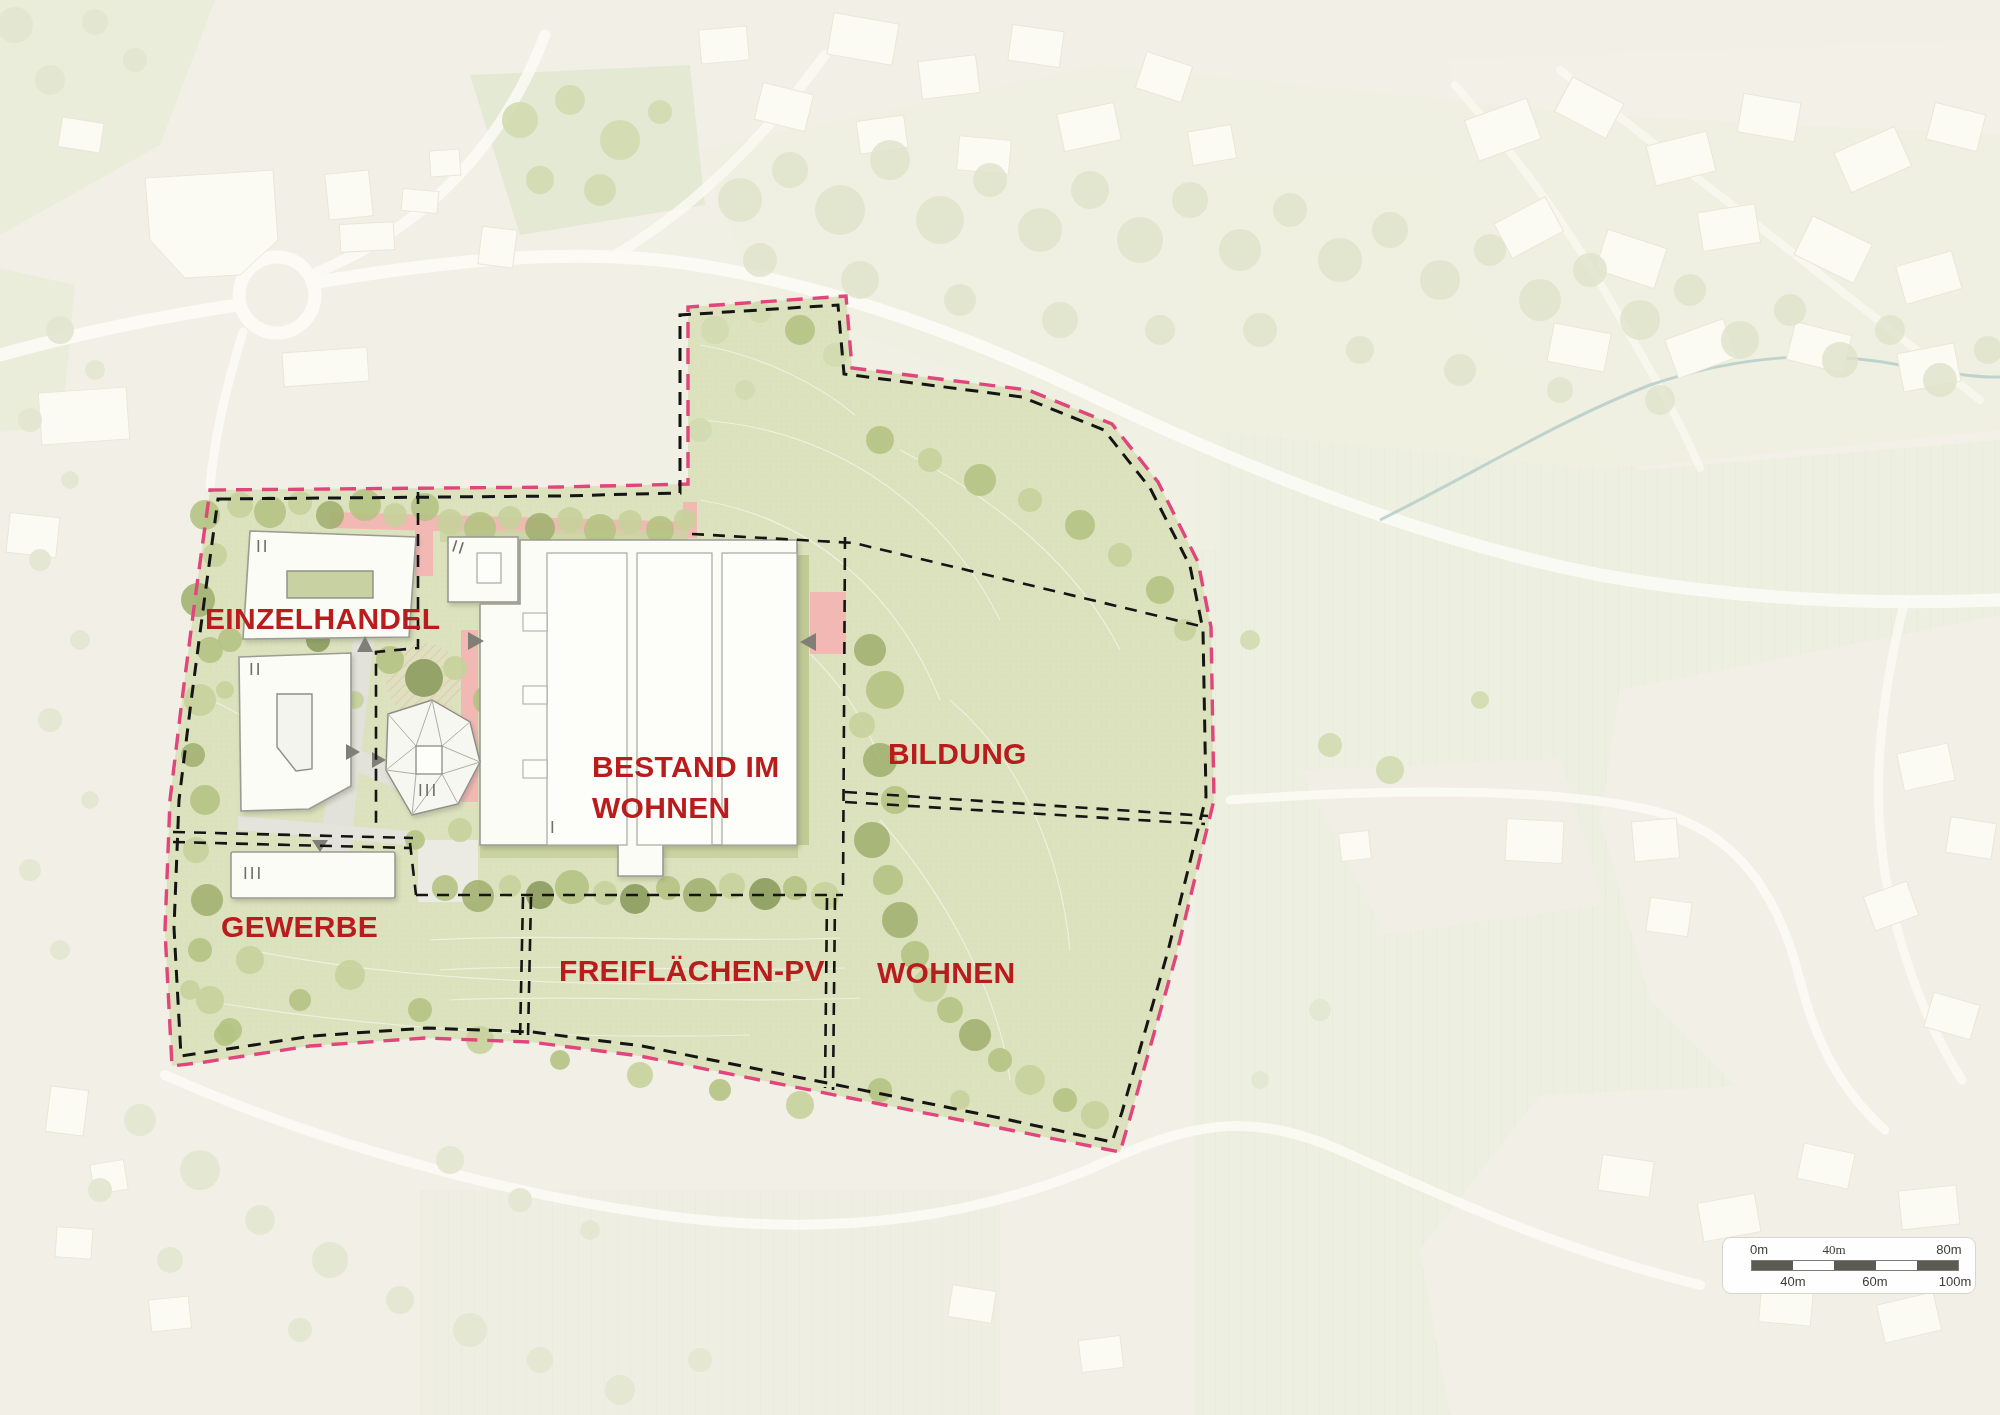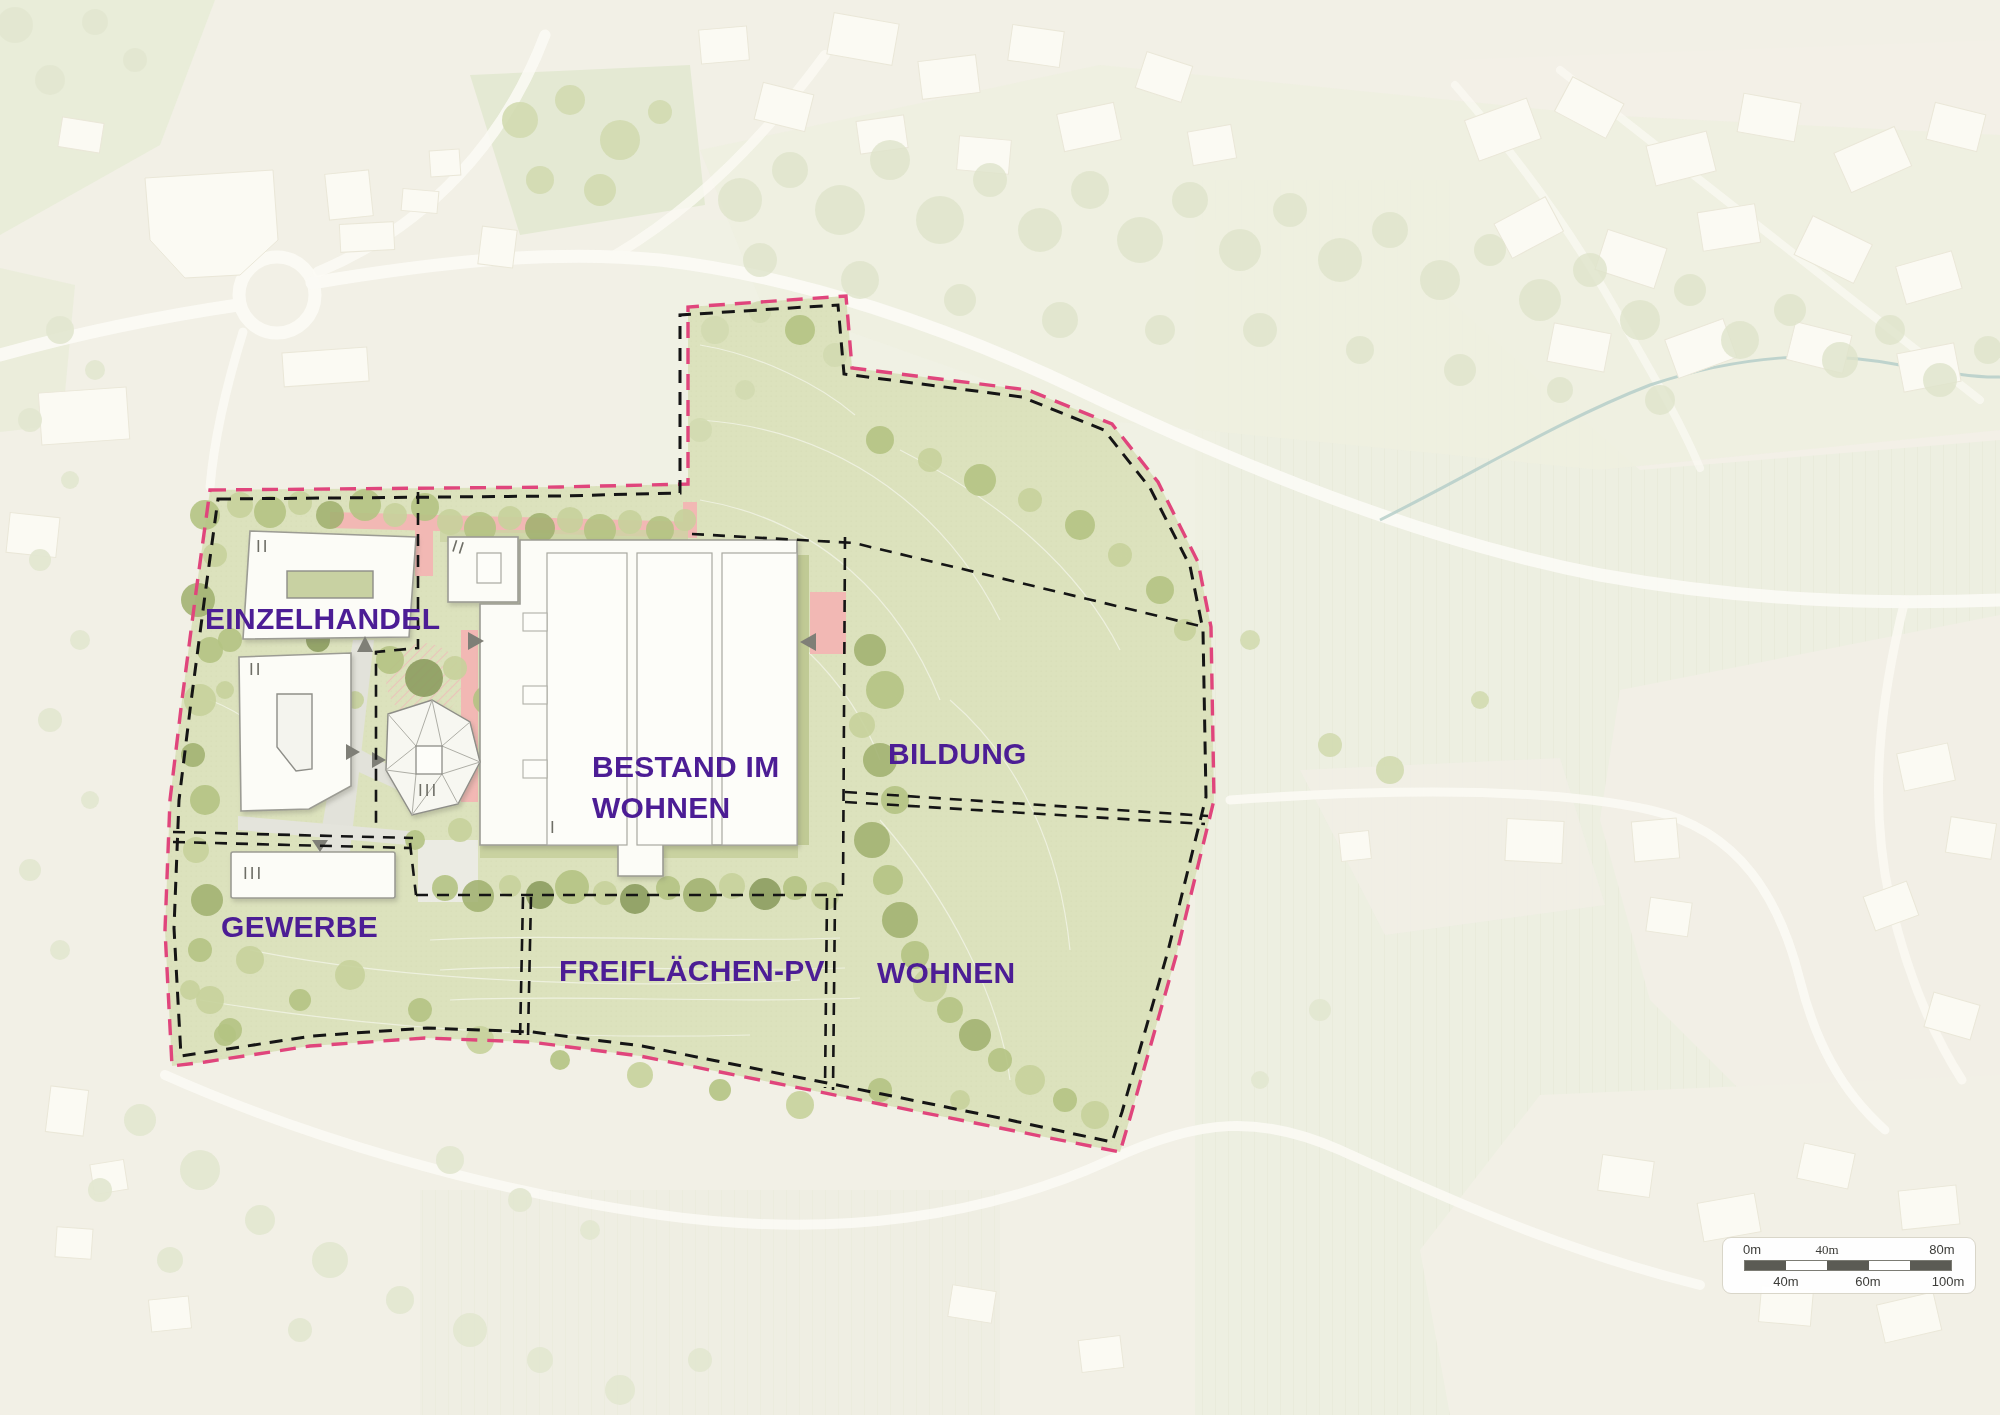--- a/index.html
+++ b/index.html
@@ -18,29 +18,29 @@
   .tw{fill:#dfe4cb;opacity:.8}
   .pink{fill:#f2b8b4;}
   .arrow{fill:#7f7f77;}
   .contour{fill:none;stroke:#ffffff;stroke-width:1.2;opacity:.5;}
   .bdashP{fill:none;stroke:#e0457c;stroke-width:3.4;stroke-dasharray:16 10;}
   .bdashB{fill:none;stroke:#151515;stroke-width:3;stroke-dasharray:13 9;}
   .zdash{fill:none;stroke:#151515;stroke-width:2.6;stroke-dasharray:12 9;}
   .roofbay{fill:#fdfdf9;stroke:#a8a8a0;stroke-width:1.2;}
 
   
-  .zl{position:absolute;font-weight:700;font-size:30px;color:#4c1d95;
+  .zl{position:absolute;font-weight:700;font-size:30px;color:#b91c1c;
       letter-spacing:.3px;white-space:nowrap;line-height:1.38;}
   .sm{position:absolute;font-weight:500;font-size:17px;color:#6e6e66;
       letter-spacing:2px;white-space:nowrap;}
 
   
   .scalebar{position:absolute;left:1722px;top:1237px;width:252px;height:55px;
       background:rgba(255,255,255,.93);border:1.5px solid #d9d6c9;border-radius:9px;}
-  .sb-inner{position:absolute;left:21px;top:4px;width:208px;height:47px;
+  .sb-inner{position:absolute;left:28px;top:4px;width:208px;height:47px;
       font-size:13px;color:#3c3c38;}
   .sb-bar{position:absolute;left:0;top:18px;width:208px;height:11px;
       border:1px solid #7c7c74;box-sizing:border-box;display:flex;background:#fff;}
   .sb-seg{flex:1 1 auto;}
   .sb-seg.dark{background:#5b5b54;}
   .sb-lab{position:absolute;transform:translateX(-50%);}
 </style>
 </head>
 <body>
 

